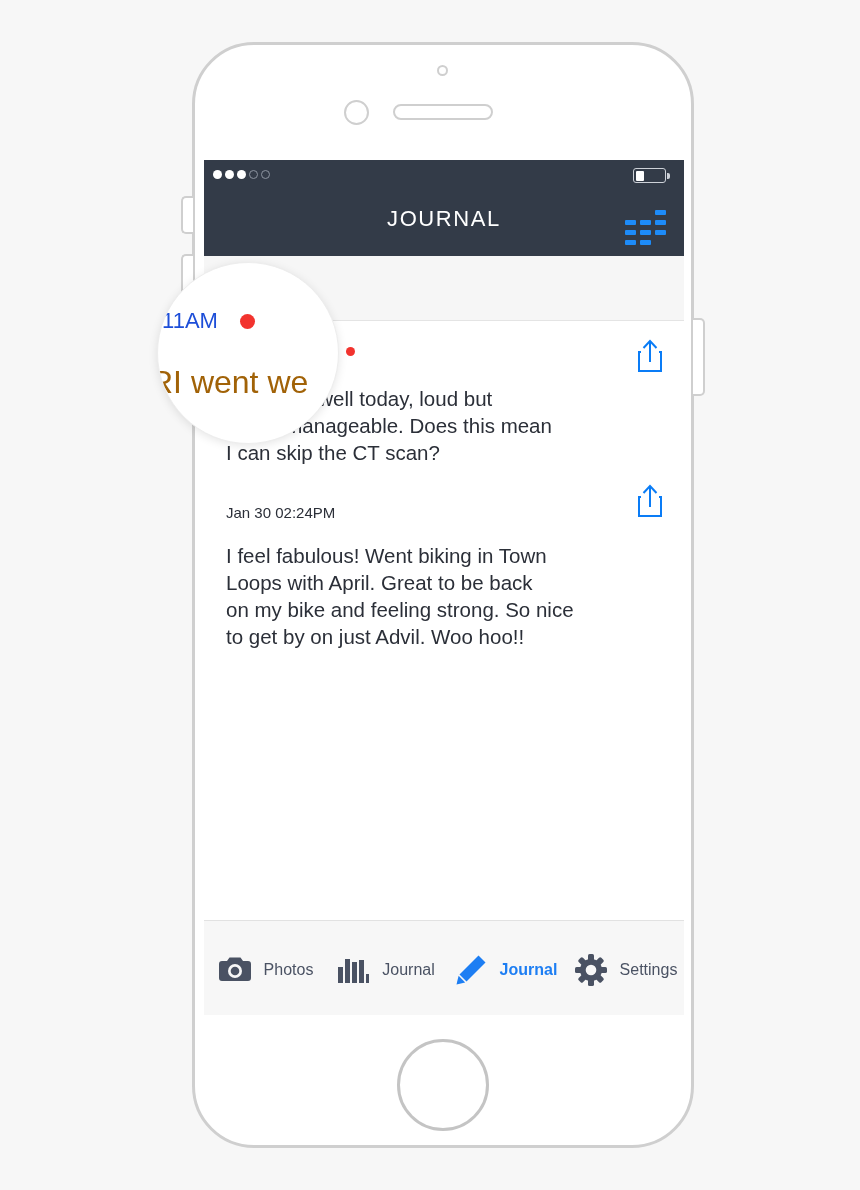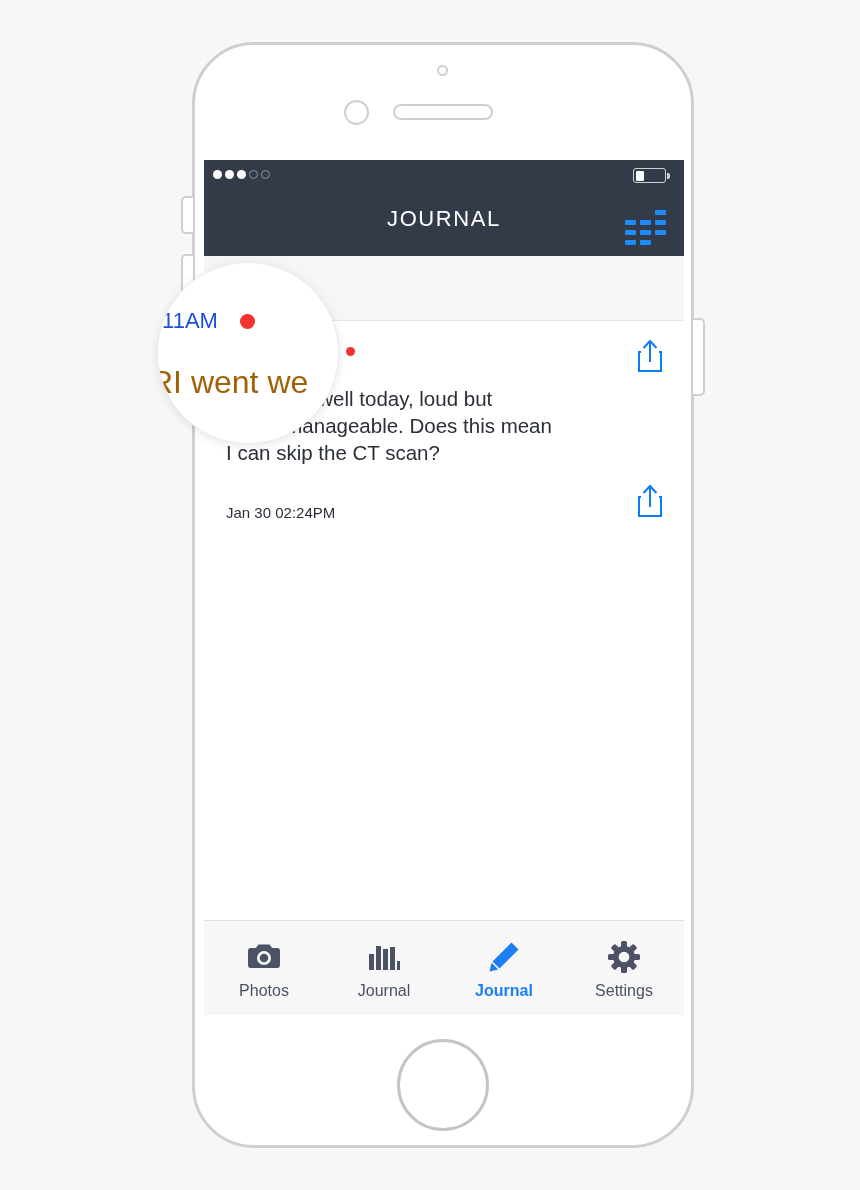--- a/index.html
+++ b/index.html
@@ -259,21 +259,21 @@
     left: 0; bottom: 0;
     width: 480px;
     height: 94px;
     background: #f7f7f7;
     border-top: 1px solid #e2e2e2;
     display: flex;
   }
   .tab-item {
     flex: 1;
     display: flex;
-    flex-direction: column;
+    flex-direction: row;
     align-items: center;
     justify-content: center;
     gap: 9px;
     padding-top: 4px;
   }
   .tab-icon {
     width: 40px; height: 32px;
     display: flex;
     align-items: center;
     justify-content: center;
@@ -398,20 +398,24 @@
       <div class="entry-meta">
         <span class="entry-date">Jan 30 02:24PM</span>
       </div>
       <div class="share-icon">
         <svg width="28" height="34" viewBox="0 0 28 34">
           <path d="M5 13 H3 V32 H25 V13 H23" fill="none" stroke="#0a7cf6" stroke-width="2"></path>
           <line x1="14" y1="2" x2="14" y2="23" stroke="#0a7cf6" stroke-width="2"></line>
           <path d="M7.5 9 L14 2 L20.5 9" fill="none" stroke="#0a7cf6" stroke-width="2"></path>
         </svg>
       </div>
+      <div class="entry-text">I feel fabulous! Went biking in Town
+Loops with April. Great to be back
+on my bike and feeling strong. So nice
+to get by on just Advil. Woo hoo!!</div>
     </div>
 
     <div id="add-entry-fab"></div>
   </div>
 
   <div id="tab-bar">
 
     <div class="tab-item">
       <span class="tab-icon">
         <svg width="36" height="28" viewBox="0 0 36 28">

